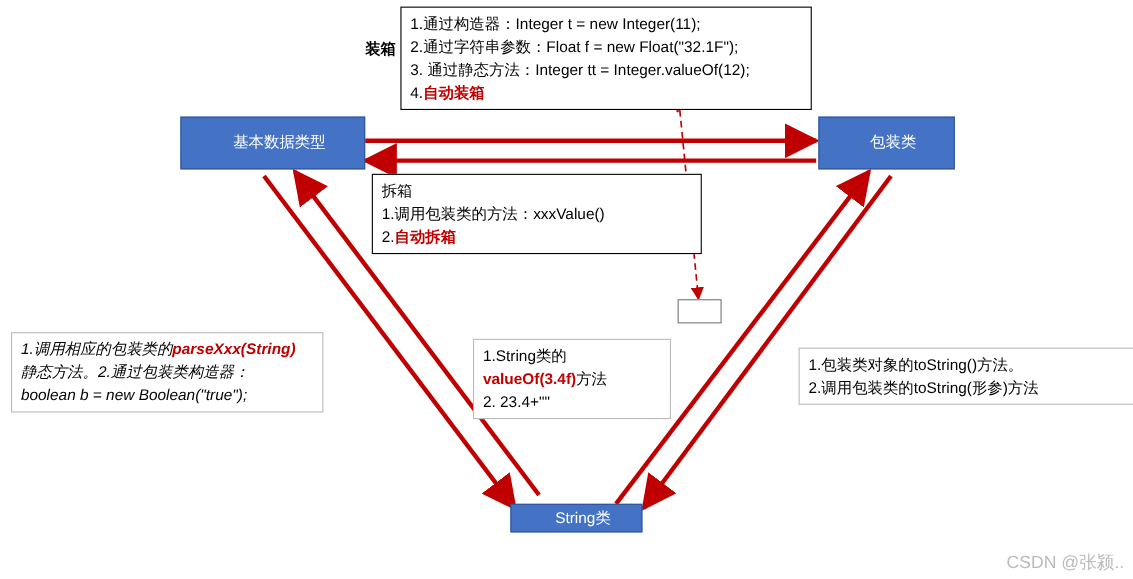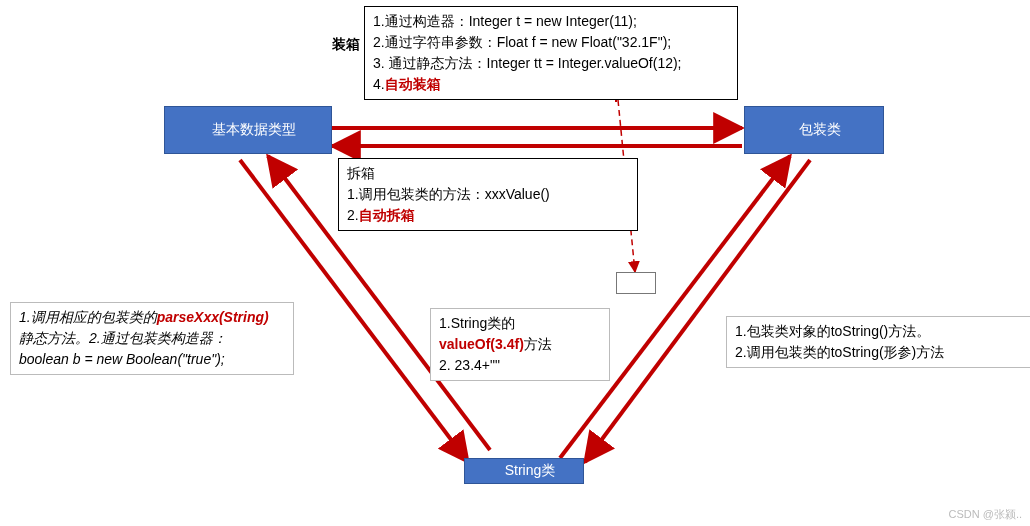--- a/index.html
+++ b/index.html
@@ -43,21 +43,21 @@
     border: 1px solid #777;
     background: #fff;
     width: 40px;
     height: 22px;
   }
   .watermark {
     position: absolute;
     right: 8px;
     bottom: 4px;
     color: #bbb;
-    font-size: 11px;
+    font-size: 16px;
   }
   svg.overlay {
     position: absolute;
     left: 0; top: 0;
     width: 1030px;
     height: 526px;
     pointer-events: none;
   }
 </style>
 </head>
@@ -79,21 +79,21 @@
   <line x1="240" y1="160" x2="468" y2="462" stroke="#c00000" stroke-width="4" marker-end="url(#ah)"></line>
   <line x1="490" y1="450" x2="268" y2="156" stroke="#c00000" stroke-width="4" marker-end="url(#ah)"></line>
 
   <line x1="560" y1="458" x2="790" y2="156" stroke="#c00000" stroke-width="4" marker-end="url(#ah)"></line>
   <line x1="810" y1="160" x2="585" y2="462" stroke="#c00000" stroke-width="4" marker-end="url(#ah)"></line>
 </svg>
 
 <div class="node" style="left:164px; top:106px; width:168px; height:48px;">
   <span>基本数据类型</span>
 </div>
-<div class="node" style="left:744px; top:106px; width:140px; height:48px;justify-content:center;">
+<div class="node" style="left:744px; top:106px; width:124px; height:48px;justify-content:center;">
   <span>包装类</span>
 </div>
 <div class="node" style="left:464px; top:458px; width:120px; height:26px;">
   <span>String类</span>
 </div>
 
 <div class="label-small" style="left:332px; top:36px;">装箱</div>
 
 <div class="textbox" style="left:364px; top:6px; width:374px;">
   <div>1.通过构造器：Integer t = new Integer(11);</div>

